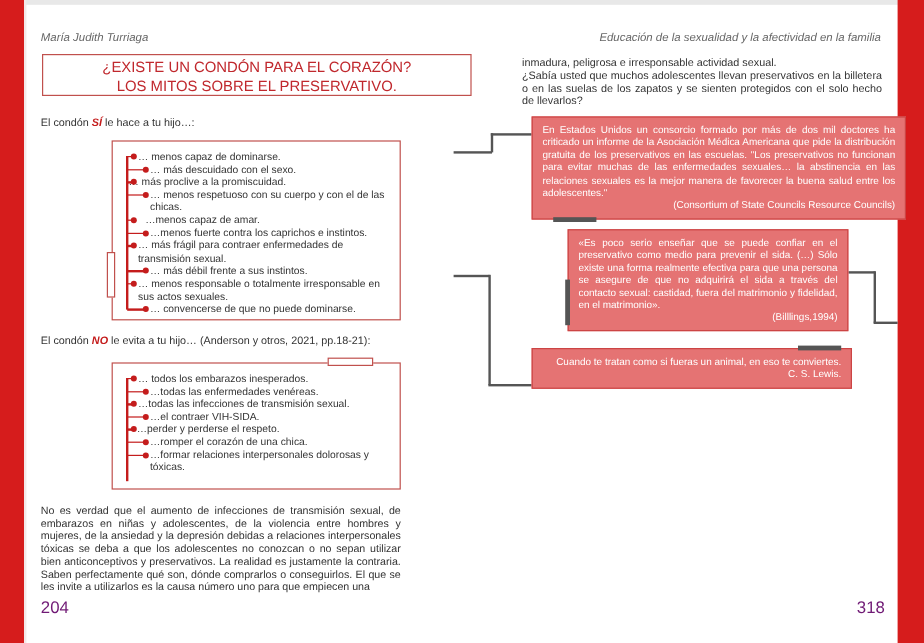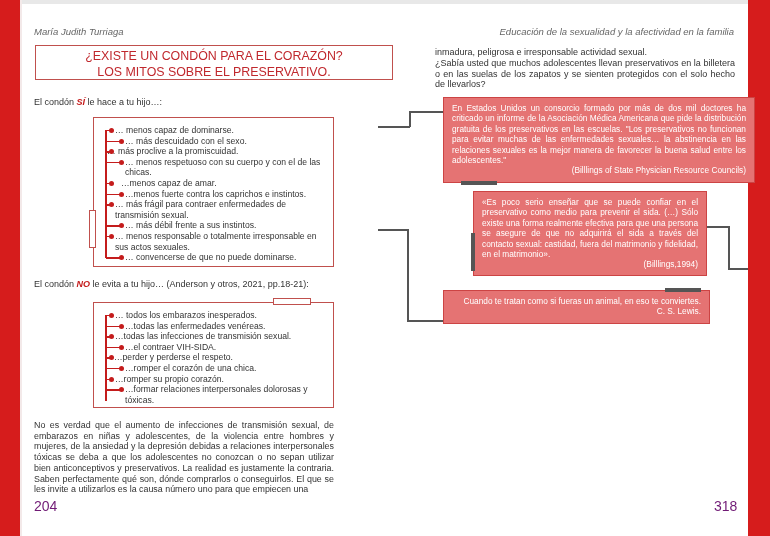--- a/index.html
+++ b/index.html
@@ -72,21 +72,20 @@
 <div class="listbox" style="left:93px; top:302px; width:241px; height:106px;"></div>
 <div class="tab-h" style="left:273px; top:298px;"></div>
 <div class="spine" style="left:105px; top:315px; height:86px;"></div>
 <div class="list" id="no-list" style="left:106px; top:310px; width:215px;">
     <div class="li" style="padding-left: 9px;"><span class="arm" style="left: 0px; width: 5px;"></span><span class="dot" style="left: 3px;"></span><span>… todos los embarazos inesperados.</span></div>
     <div class="li" style="padding-left: 19px;"><span class="arm" style="left: 0px; width: 15px;"></span><span class="dot" style="left: 13px;"></span><span>…todas las enfermedades venéreas.</span></div>
     <div class="li" style="padding-left: 9px;"><span class="arm" style="left: 0px; width: 5px;"></span><span class="dot" style="left: 3px;"></span><span>…todas las infecciones de transmisión sexual.</span></div>
     <div class="li" style="padding-left: 19px;"><span class="arm" style="left: 0px; width: 15px;"></span><span class="dot" style="left: 13px;"></span><span>…el contraer VIH-SIDA.</span></div>
     <div class="li" style="padding-left: 8px;"><span class="arm" style="left: 0px; width: 5px;"></span><span class="dot" style="left: 3px;"></span><span>…perder y perderse el respeto.</span></div>
     <div class="li" style="padding-left: 19px;"><span class="arm" style="left: 0px; width: 15px;"></span><span class="dot" style="left: 13px;"></span><span>…romper el corazón de una chica.</span></div>
-    <div class="li" style="padding-left: 9px;"><span class="arm" style="left: 0px; width: 5px;"></span><span class="dot" style="left: 3px;"></span><span>…romper su propio corazón.</span></div>
     <div class="li" style="padding-left: 19px;"><span class="arm" style="left: 0px; width: 15px;"></span><span class="dot" style="left: 13px;"></span><span>…formar relaciones interpersonales dolorosas y tóxicas.</span></div>
   </div>
 
 <div class="body-p" style="top:420px;">No es verdad que el aumento de infecciones de transmisión sexual, de embarazos en niñas y adolescentes, de la violencia entre hombres y mujeres, de la ansiedad y la depresión debidas a relaciones interpersonales tóxicas se deba a que los adolescentes no conozcan o no sepan utilizar bien anticonceptivos y preservativos. La realidad es justamente la contraria. Saben perfectamente qué son, dónde comprarlos o conseguirlos. El que se les invite a utilizarlos es la causa número uno para que empiecen una</div>
 <div class="pageno" style="left:34px;">204</div>
 
 <div class="running right">Educación de la sexualidad y la afectividad en la familia</div>
 
 <div class="p" style="left:435px; top:47px; width:300px; text-align:justify;">
   <div>inmadura, peligrosa e irresponsable actividad sexual.</div>
@@ -100,21 +99,21 @@
 <div class="conn" style="left:378px; top:229px; width:30px; height:1.5px;"></div>
 <div class="conn" style="left:407px; top:229px; width:1.5px; height:92px;"></div>
 <div class="conn" style="left:407px; top:320px; width:36px; height:1.5px;"></div>
 
 <div class="conn" style="left:707px; top:226px; width:22px; height:1.5px;"></div>
 <div class="conn" style="left:728px; top:226px; width:1.5px; height:43px;"></div>
 <div class="conn" style="left:728px; top:268px; width:20px; height:1.5px;"></div>
 
 <div class="qbox" style="left:443px; top:97px; width:312px; height:86px; padding:5px 8px;">
   <span>En Estados Unidos un consorcio formado por más de dos mil doctores ha criticado un informe de la Asociación Médica Americana que pide la distribución gratuita de los preservativos en las escuelas. "Los preservativos no funcionan para evitar muchas de las enfermedades sexuales… la abstinencia en las relaciones sexuales es la mejor manera de favorecer la buena salud entre los adolescentes."</span>
-  <span class="src">(Billlings of State Physician Resource Councils)</span>
+  <span class="src">(Consortium of State Councils Resource Councils)</span>
 </div>
 <div class="darktab" style="left:461px; top:181px; width:36px; height:4px;"></div>
 
 <div class="qbox" style="left:473px; top:191px; width:234px; height:85px; padding:5px 8px;">
   <span>«Es poco serio enseñar que se puede confiar en el preservativo como medio para prevenir el sida. (…) Sólo existe una forma realmente efectiva para que una persona se asegure de que no adquirirá el sida a través del contacto sexual: castidad, fuera del matrimonio y fidelidad, en el matrimonio».</span>
   <span class="src">(Billlings,1994)</span>
 </div>
 <div class="darktab" style="left:471px; top:233px; width:4px; height:38px;"></div>
 
 <div class="qbox" style="left:443px; top:290px; width:267px; height:34px; padding:5px 8px; text-align:right;">

